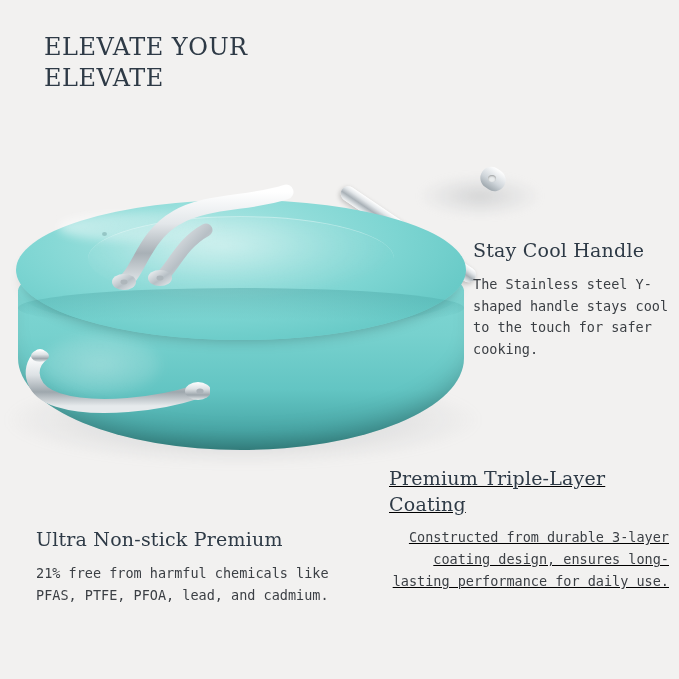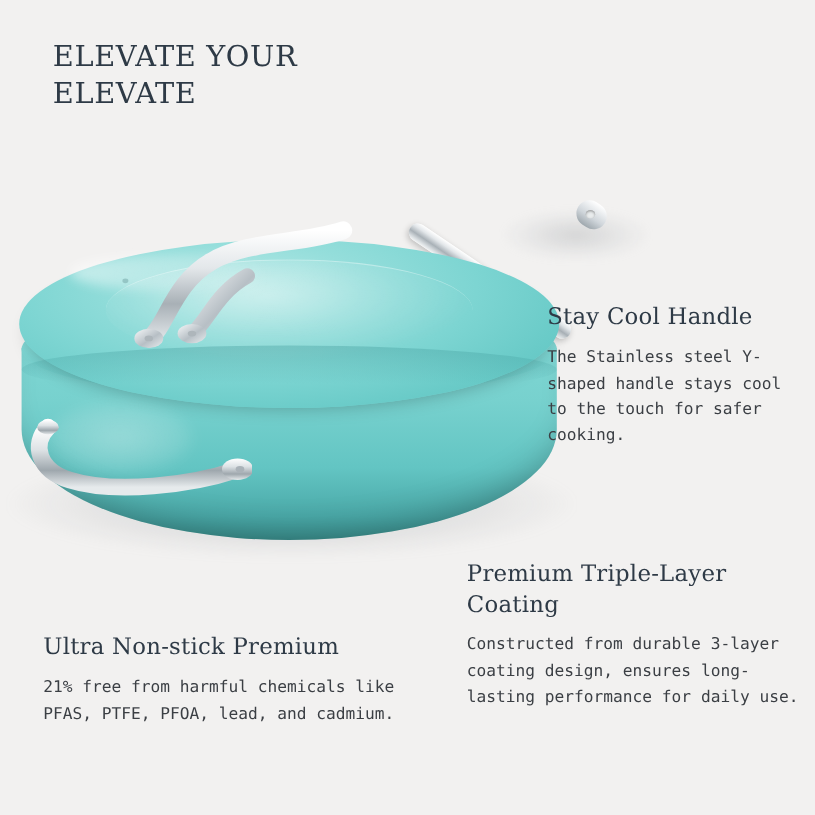--- a/index.html
+++ b/index.html
@@ -179,26 +179,26 @@
     letter-spacing:0.2px;
   }
   .feat-body{
     font-family:"DejaVu Sans Mono", monospace;
     color:#3b3f44;
     font-size:13.5px;
     line-height:1.62;
     margin:0;
   }
 
-  #f-stay-cool{ left:456px; top:238px; width:200px; text-align:center;margin-top:14px;}
+  #f-stay-cool{ left:473px; top:238px; width:200px; text-align:center;}
   #f-stay-cool .feat-title{text-align:left;}
   #f-stay-cool .feat-body{text-align:left;}
 
-  #f-triple{ left:389px; top:466px; width:280px;}
-  #f-triple .feat-body{text-align:left;}
+  #f-triple{ left:389px; top:466px; width:280px;text-decoration:underline;}
+  #f-triple .feat-body{text-align:right;}
 
   #f-nonstick{ left:36px; top:527px; width:330px;}
 </style>
 </head>
 <body>
 
 <div class="stage">
 
   <div class="headline">
     <span>ELEVATE YOUR</span>

